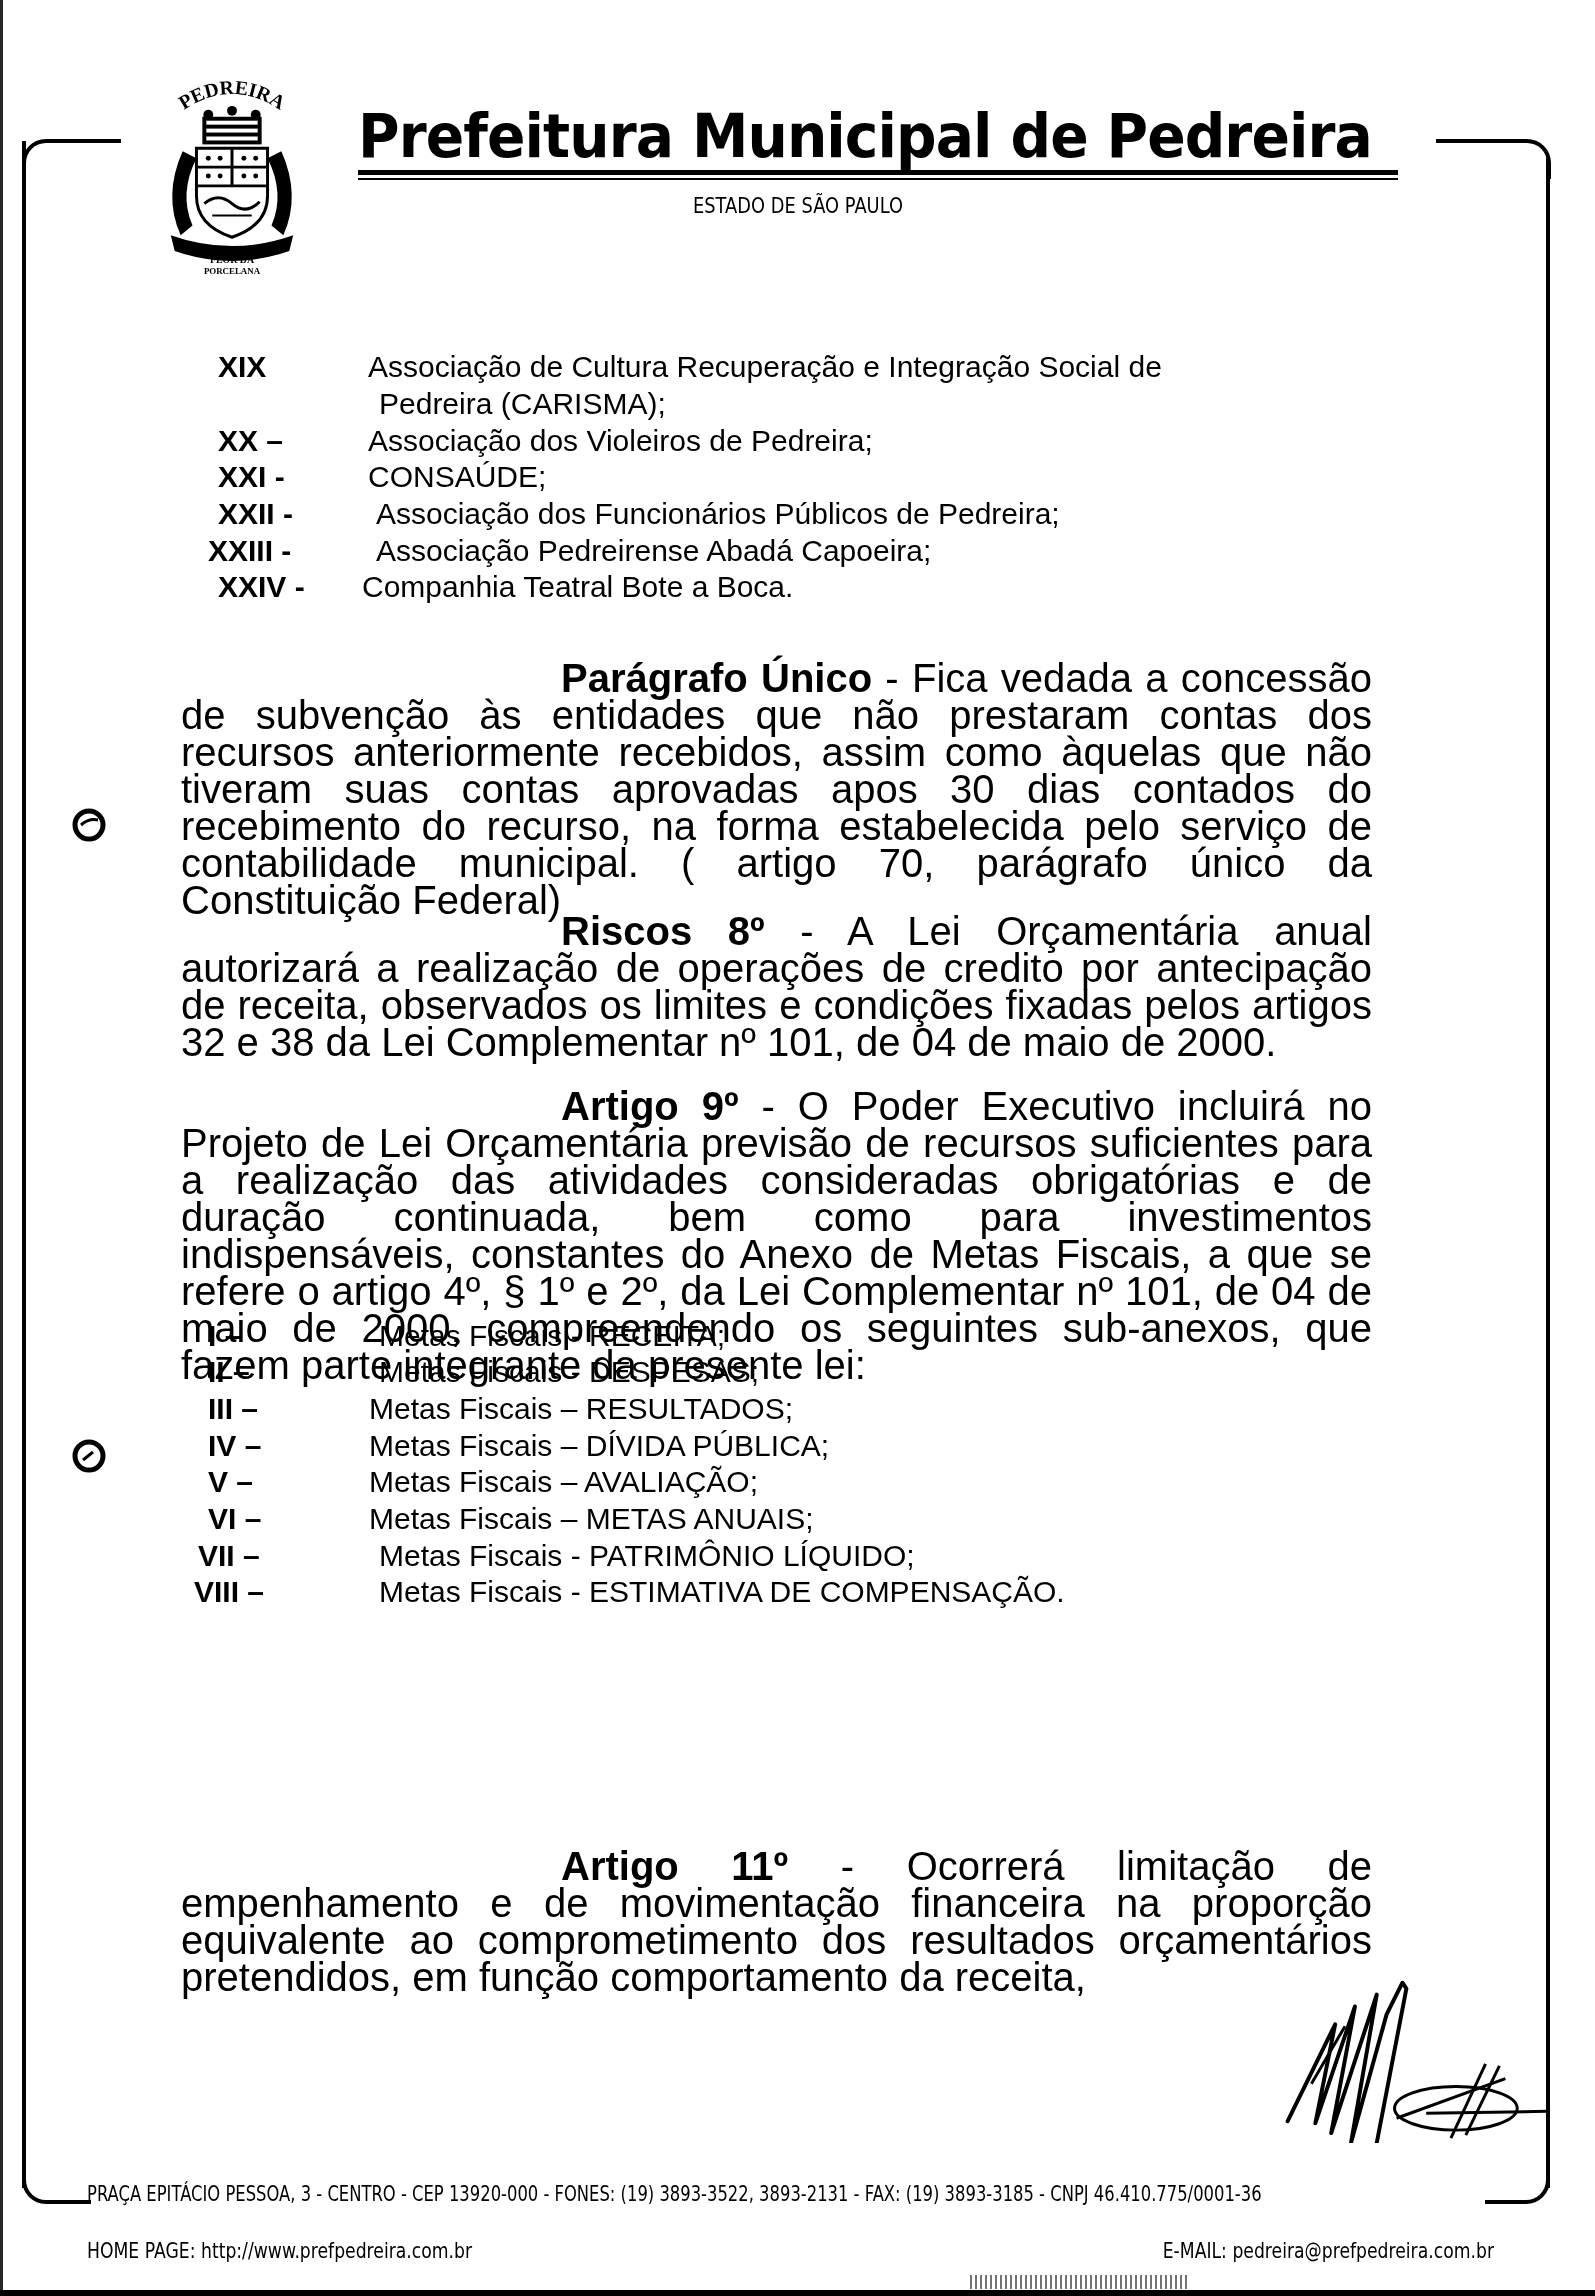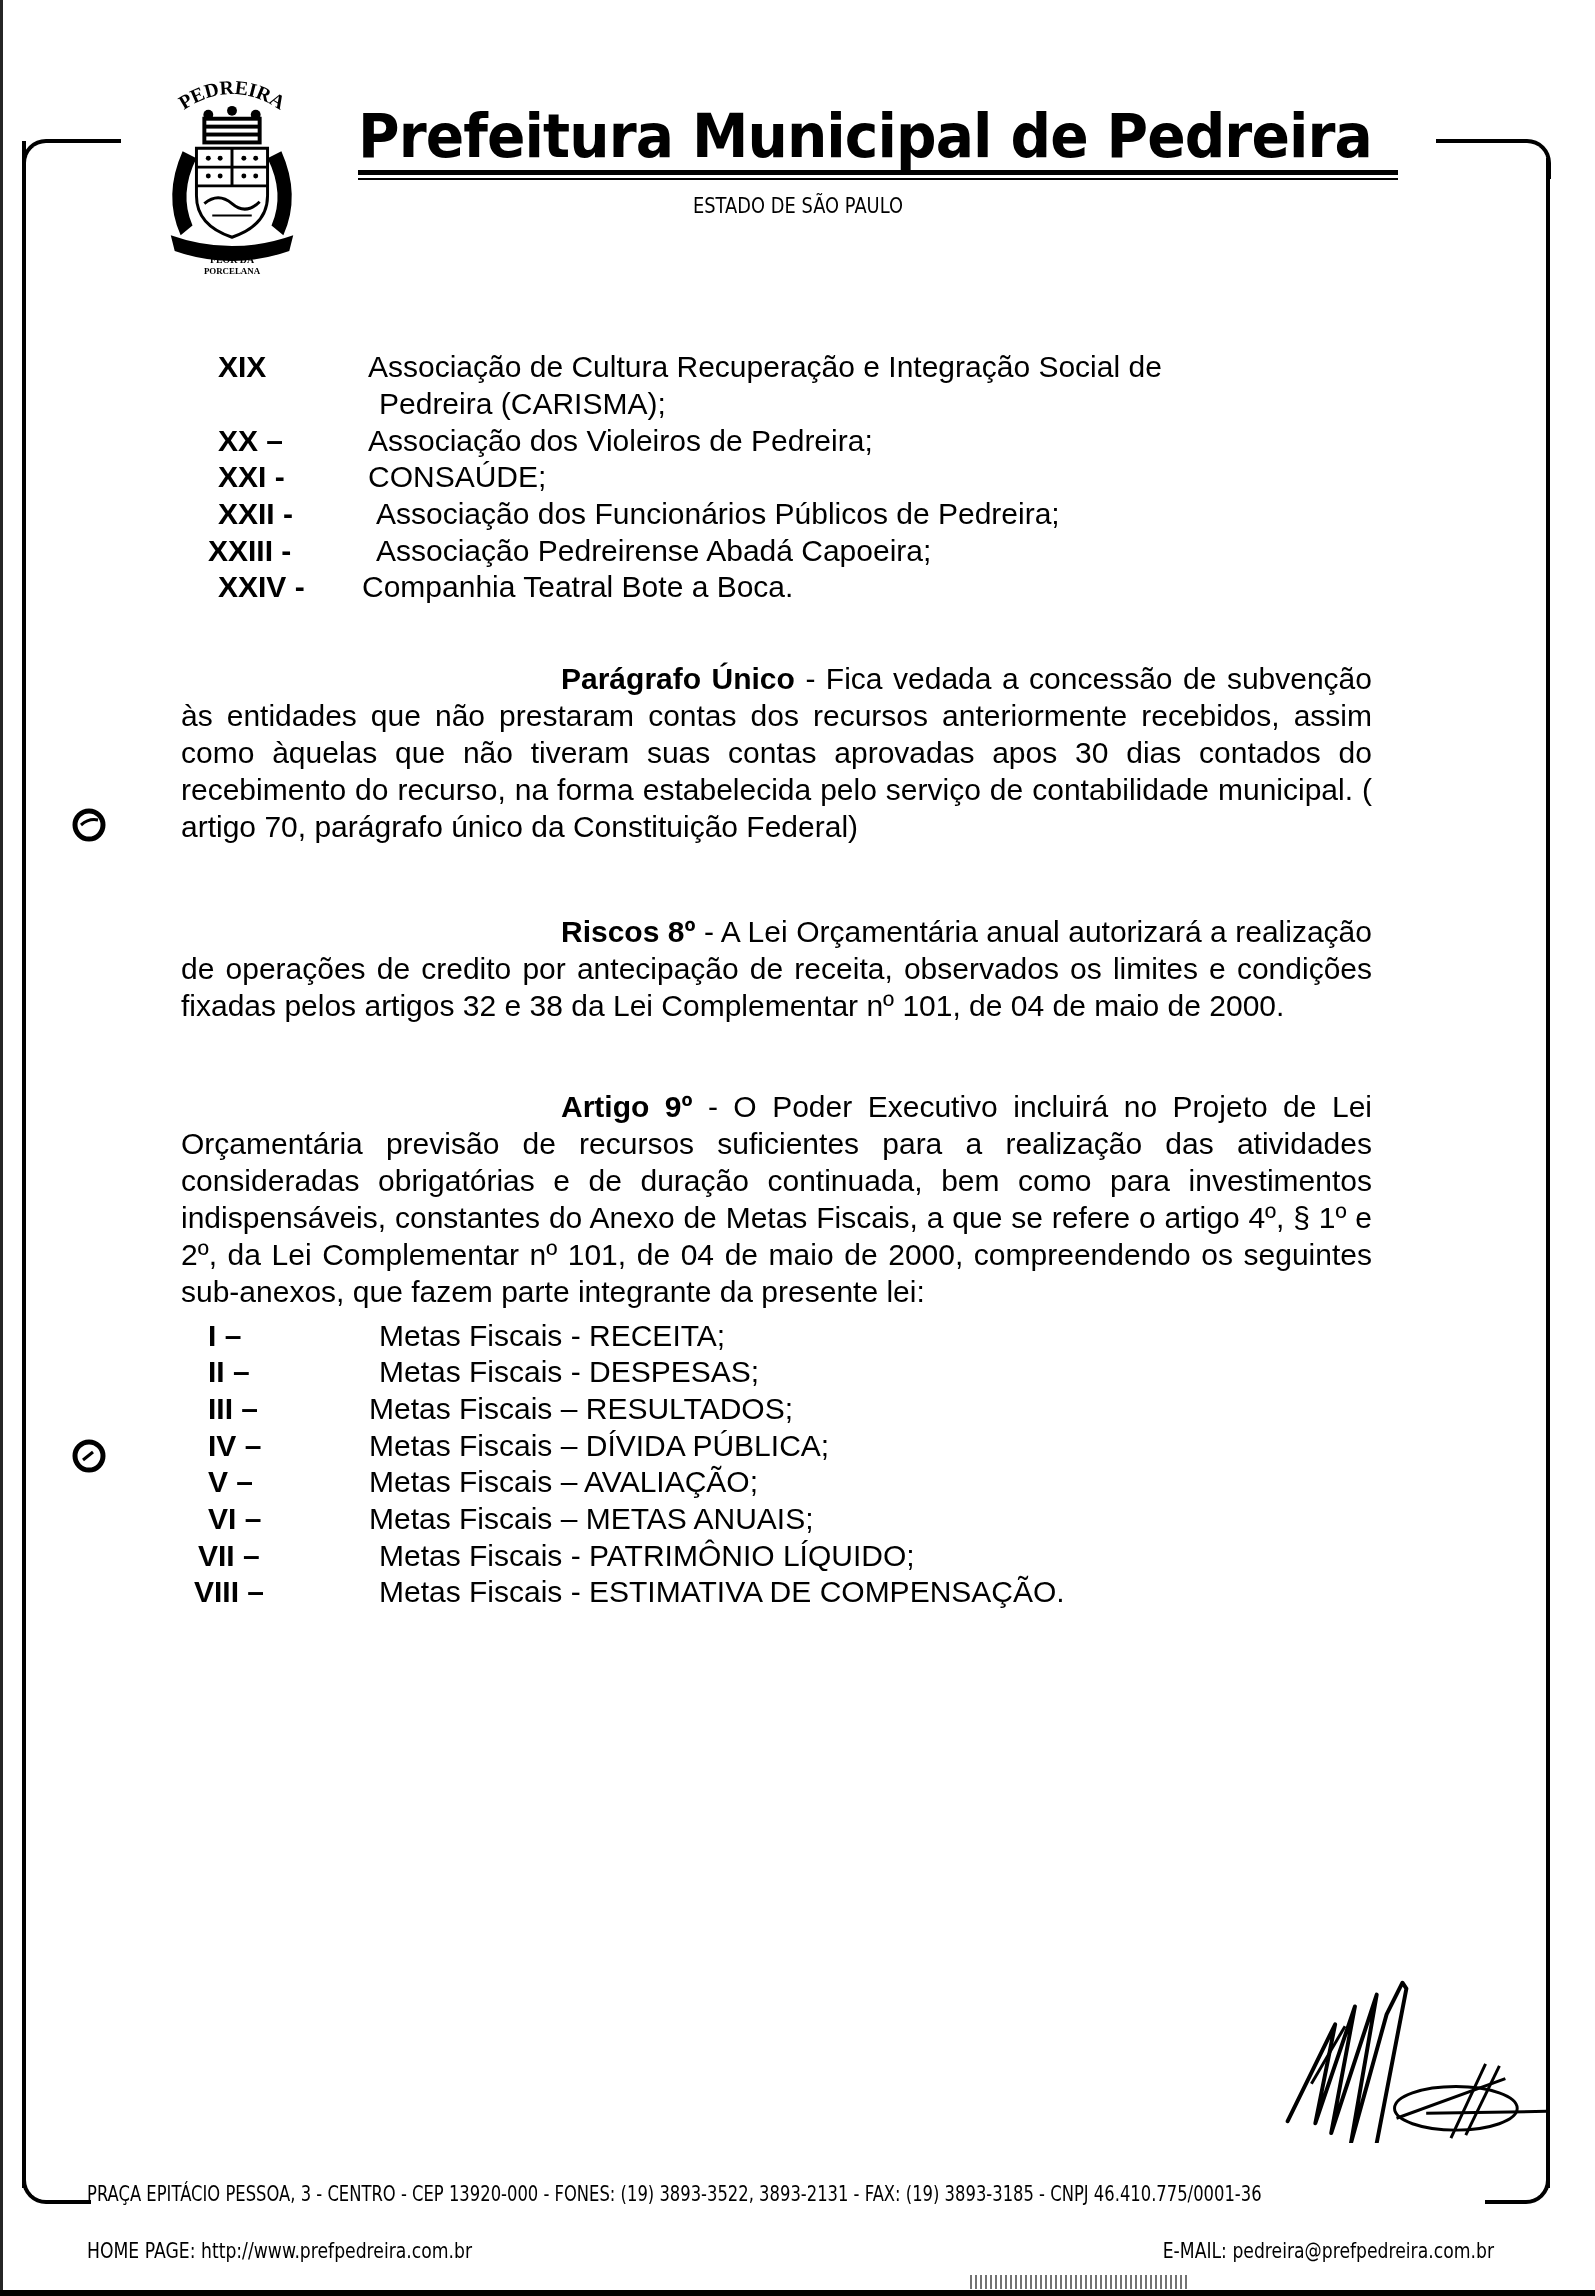--- a/index.html
+++ b/index.html
@@ -18,21 +18,21 @@
 
     .title { position: absolute; left: 358px; top: 99px; width: 1042px; font-family: "DejaVu Sans", sans-serif; font-weight: bold; font-size: 61px; letter-spacing: -1px; line-height: 73px; white-space: nowrap; transform: scaleX(0.93); transform-origin: left top; }
     .title-rule1 { position: absolute; left: 358px; top: 170px; width: 1040px; height: 5px; background: #000; }
     .title-rule2 { position: absolute; left: 358px; top: 178px; width: 1040px; height: 2px; background: #000; }
     .state { position: absolute; left: 0; width: 1596px; top: 194px; text-align: center; font-family: "DejaVu Sans", sans-serif; font-size: 21px; letter-spacing: 0px; transform: scaleX(0.85); }
     .b { font-weight: bold; }
 
     .list-row { position: absolute; font-size: 30px; line-height: 37px; white-space: nowrap; }
     .num { position: absolute; font-weight: bold; text-align: left; }
 
-    .para { position: absolute; left: 181px; width: 1191px; font-size: 30px; line-height: 37px; text-align: justify; text-align-last: left; }
+    .para { position: absolute; left: 181px; width: 1191px; font-size: 40px; line-height: 37px; text-align: justify; text-align-last: left; }
     .para .lead { display: inline-block; width: 380px; }
 
     .margin-mark { position: absolute; width: 36px; height: 36px; }
 
     .footer-addr { position: absolute; left: 87px; top: 2182px; font-family: "DejaVu Sans", sans-serif; font-size: 21px; white-space: nowrap; transform: scaleX(0.78); transform-origin: left top; }
     .footer-home { position: absolute; left: 87px; top: 2239px; font-family: "DejaVu Sans", sans-serif; font-size: 21px; white-space: nowrap; transform: scaleX(0.82); transform-origin: left top; }
     .footer-email { position: absolute; right: 102px; top: 2239px; font-family: "DejaVu Sans", sans-serif; font-size: 21px; white-space: nowrap; transform: scaleX(0.82); transform-origin: right top; }
 
     .signature { position: absolute; left: 1228px; top: 1955px; width: 337px; height: 188px; }
     .noise { position: absolute; left: 970px; top: 2275px; width: 218px; height: 14px; background: repeating-linear-gradient(90deg, #000 0 2px, transparent 2px 5px); opacity: 0.55; }
@@ -178,20 +178,23 @@
       <span style="position:absolute; left:379px;">Metas Fiscais - ESTIMATIVA DE COMPENSAÇÃO.</span>
     </div>
   </div>
 
   <svg class="margin-mark" style="left:71px; top:1438px;" viewBox="0 0 36 36">
     <circle cx="18" cy="18" r="14" fill="none" stroke="#000" stroke-width="5"></circle>
     <path d="M 12 22 L 22 14" fill="none" stroke="#000" stroke-width="3"></path>
   </svg>
 
 
+  <div class="para" style="top:1848px;">
+    <span class="lead"></span><span class="b">Artigo 11º</span><span> - Ocorrerá limitação de empenhamento e de movimentação financeira na proporção equivalente ao comprometimento dos resultados orçamentários pretendidos, em função comportamento da receita,</span>
+  </div>
 
   <svg class="signature" viewBox="0 0 340 190">
     <path d="M 60 168 L 108 70 L 88 170 L 128 52 L 104 180 L 150 40 L 124 190 L 160 60 L 176 28 L 180 34 L 150 190" fill="none" stroke="#000" stroke-width="4" stroke-linejoin="round" stroke-linecap="round"></path>
     <path d="M 84 130 L 118 72" fill="none" stroke="#000" stroke-width="3"></path>
     <ellipse cx="230" cy="155" rx="62" ry="22" fill="none" stroke="#000" stroke-width="3"></ellipse>
     <path d="M 170 165 L 280 125" fill="none" stroke="#000" stroke-width="3"></path>
     <path d="M 225 185 L 260 110" fill="none" stroke="#000" stroke-width="3"></path>
     <path d="M 240 182 L 274 112" fill="none" stroke="#000" stroke-width="3"></path>
     <path d="M 200 160 L 322 158" fill="none" stroke="#000" stroke-width="3"></path>
   </svg>

